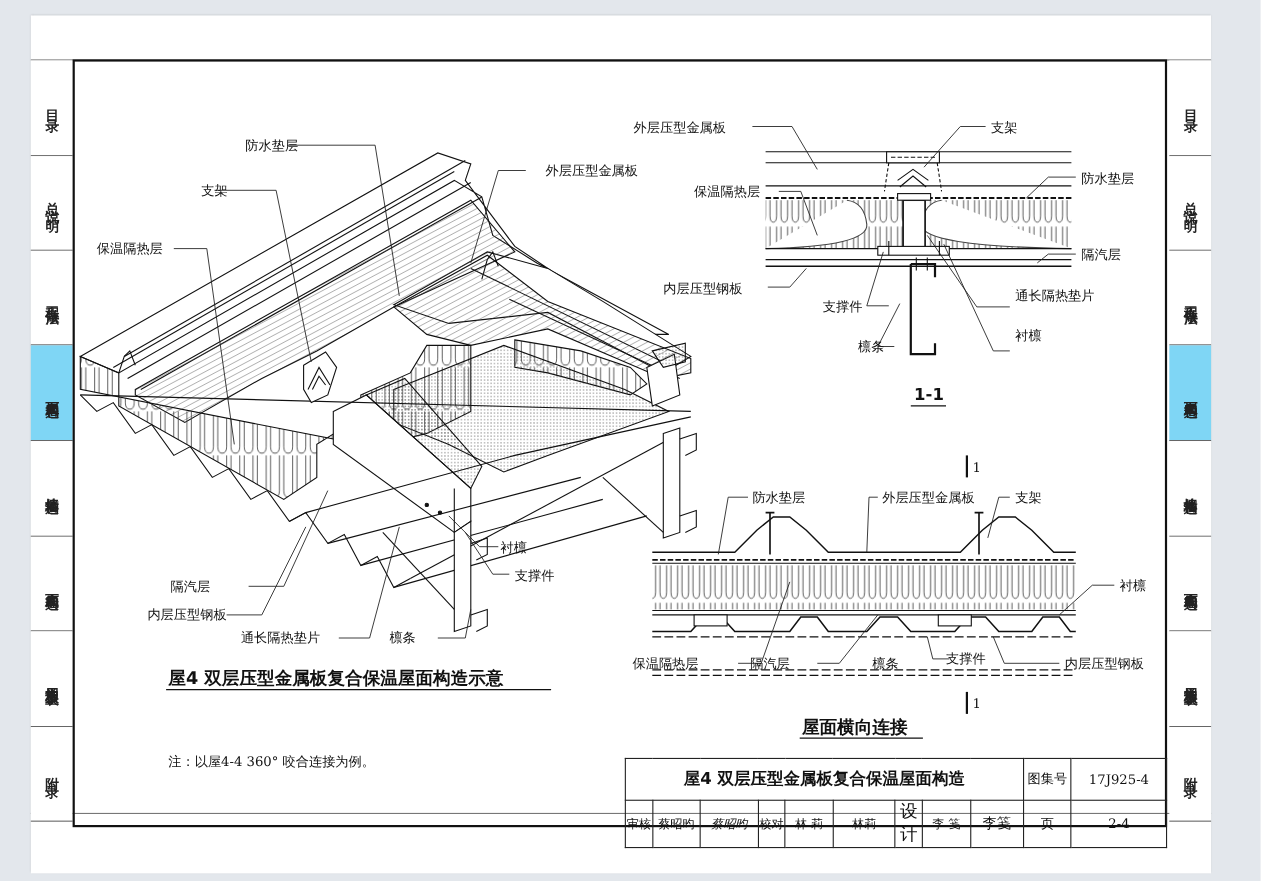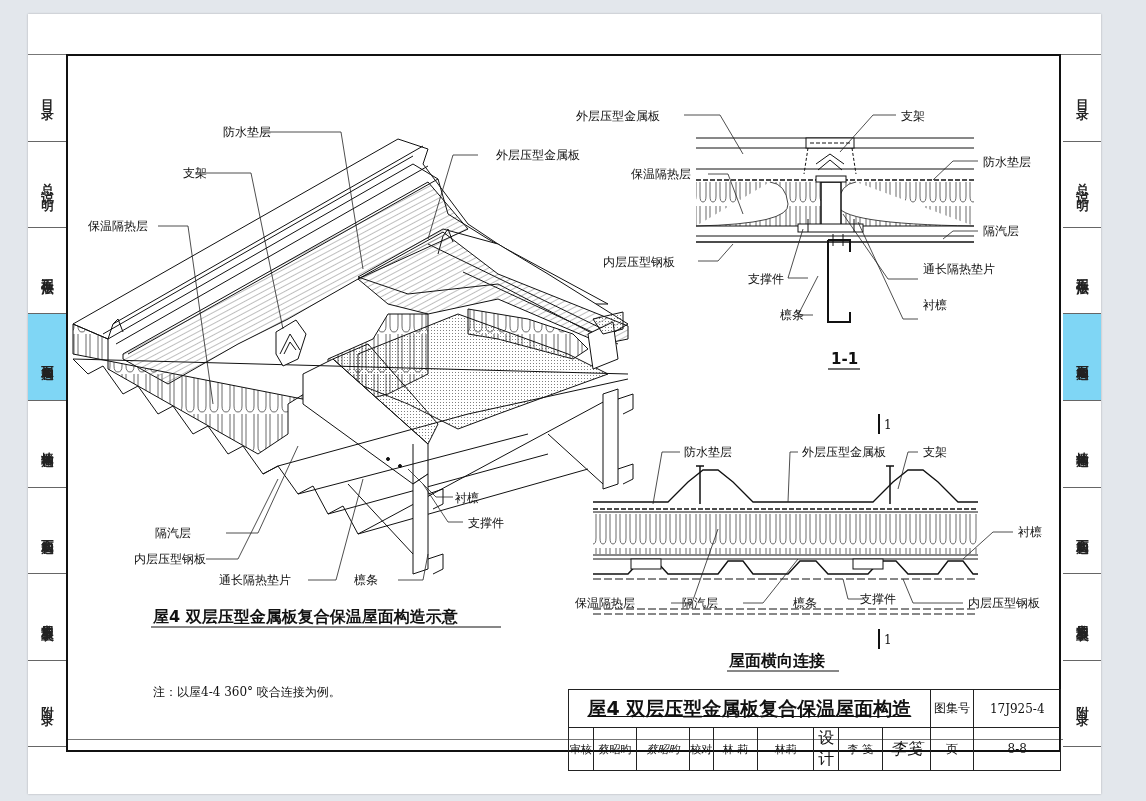--- a/index.html
+++ b/index.html
@@ -12,21 +12,21 @@
   .tabs.right{left:1035px;}
   .tab{box-sizing:border-box;border-bottom:1px solid #666;display:flex;align-items:center;justify-content:center;font-size:12.5px;font-weight:bold;color:#222;writing-mode:vertical-rl;text-orientation:upright;letter-spacing:1px;background:#fff;cursor:pointer;font-family:"DejaVu Sans",sans-serif;}
   .tab.active{background:#7fd6f5;}
   .tab.loose{letter-spacing:8px;}
   svg text{font-family:"DejaVu Serif","Liberation Serif",serif;}
   .lbl{font-size:12px;fill:#111;}
   .ttl{font-family:"DejaVu Sans","Liberation Sans",sans-serif !important;font-size:16px;fill:#111;font-weight:bold;}
   .tb{position:absolute;left:540px;top:675px;width:493px;height:63px;}
   .tb table{border-collapse:collapse;width:100%;height:100%;}
   .tb td{border:1px solid #222;text-align:center;font-family:"DejaVu Serif","Liberation Serif",serif;font-size:12px;color:#111;padding:0;}
-  .tb .big{font-family:"DejaVu Sans","Liberation Sans",sans-serif;font-size:19px;font-weight:bold;text-decoration:underline;}
+  .tb .big{font-family:"DejaVu Sans","Liberation Sans",sans-serif;font-size:15px;font-weight:bold;}
 </style>
 </head>
 <body>
 
 <div class="page">
   <div class="hline" style="top:40px"></div>
   <div class="hline" style="top:725px"></div>
 
   <div class="tabs left">
     <div class="tab loose" style="height:87px">目录</div>
@@ -274,20 +274,20 @@
       </tr>
       <tr>
         <td style="width:22px;font-size:11px">审核</td>
         <td style="width:40px;font-size:11px">蔡昭昀</td>
         <td style="width:48px;font-style:italic;font-size:11px">蔡昭昀</td>
         <td style="width:22px;font-size:11px">校对</td>
         <td style="width:40px;font-size:11px">林 莉</td>
         <td style="width:52px;font-size:11px">林莉</td>
         <td style="width:22px;font-size:16px">设计</td>
         <td style="width:40px;font-size:11px">李 笺</td>
-        <td style="width:44px;font-style:italic;font-size:16px">李笺</td>
+        <td style="width:44px;font-size:13px">李笺</td>
         <td>页</td>
-        <td>8-8</td>
+        <td>2-4</td>
       </tr>
     </tbody>
       </table>
   </div>
 </div>
 
 </body></html>

